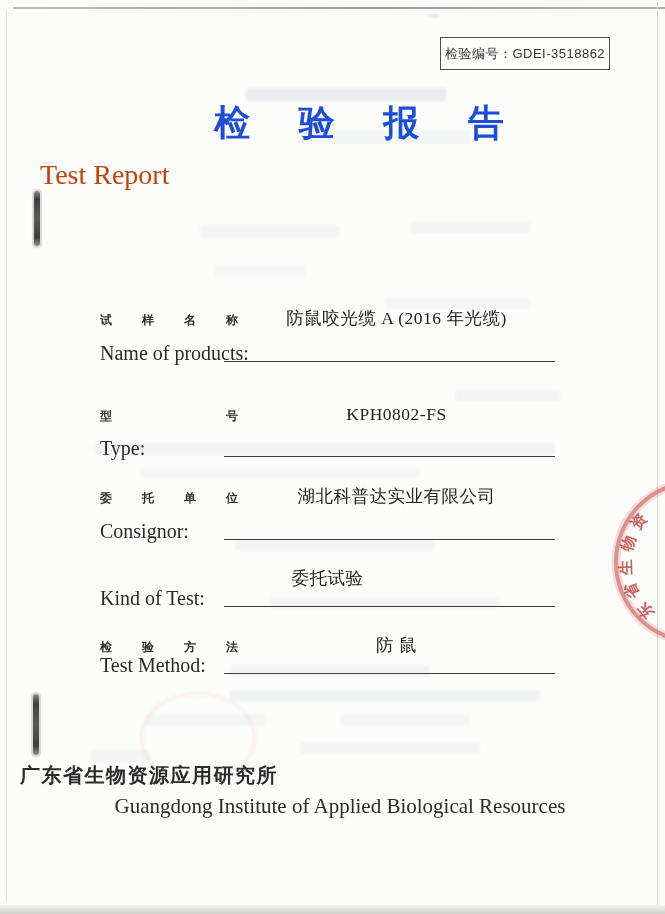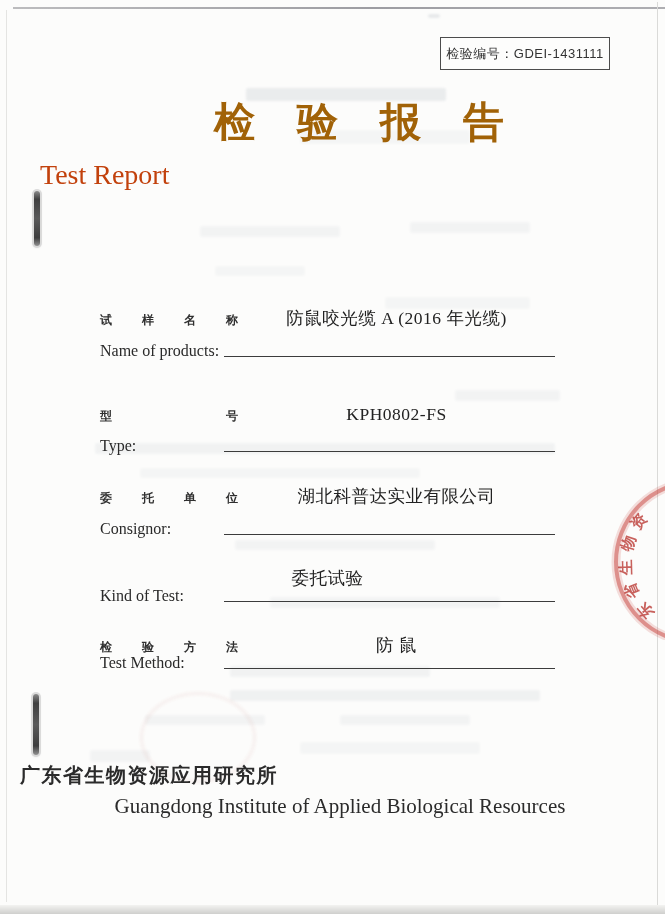--- a/index.html
+++ b/index.html
@@ -23,22 +23,22 @@
                   border:3px solid rgba(190,95,90,.10); opacity:.8; filter:blur(1.5px); }
 
   .report-no-box {
     position:absolute; left:440px; top:37px; width:168px; height:31px;
     border:1px solid #4c4c4c; display:flex; align-items:center; justify-content:center;
     font-size:13px; letter-spacing:.5px; color:#333; background:rgba(255,255,255,.4);
   }
 
   .title-cn {
     position:absolute; left:214px; top:101px; width:290px;
-    font-family:Liberation Mono, monospace; font-size:41px; font-weight:600;
-    color:#a16207; line-height:1.2;
+    font-family:Liberation Sans, sans-serif; font-size:36px; font-weight:600;
+    color:#1d4ed8; line-height:1.2;
     text-align:justify; text-align-last:justify;
   }
   .title-en {
     position:absolute; left:40px; top:159px; width:620px; 
     font-family:"Liberation Serif", serif; font-size:28px; color:#c2410c;
   }
 
   
   .staple { position:absolute; width:6px; border-radius:3px;
     background:linear-gradient(to bottom,#8a8a8a,#404040 15%,#5a5a5a 50%,#3e3e3e 85%,#909090);
@@ -47,21 +47,21 @@
   .staple-2 { left:33px; top:694px; height:61px; }
 
   
   .field { position:absolute; left:100px; width:455px; }
   .cn-row { display:flex; align-items:baseline; margin-bottom:12px; }
   .field.tight .cn-row { margin-bottom:-3px; }
   .label-cn { width:138px; flex-shrink:0; font-size:12px; font-weight:600; color:#2f2f2f;
               text-align:justify; text-align-last:justify; }
   .value { flex:1; text-align:center; font-size:17.5px; font-weight:500;
            font-family:"Liberation Serif", serif; color:#222; letter-spacing:.5px;margin-top:10px; }
-  .en-row { display:flex; align-items:flex-end; font-size:16px;
+  .en-row { display:flex; align-items:flex-end; font-size:20px;
             font-family:"Liberation Serif", serif; color:#2a2a2a; }
   .label-en { flex-shrink:0; width:122px; white-space:nowrap; }
   .underline { flex:1; border-bottom:1.3px solid #3c3c3c; margin-bottom:3px; margin-left:2px; }
 
   .f1 { top:296px; } .f2 { top:394px; } .f3 { top:474px; } .f4 { top:556px; } .f5 { top:623px; }
 
   .footer-cn { position:absolute; left:20px; top:762px; width:640px; text-align:left;
                font-size:20px; font-weight:700; letter-spacing:1.5px; color:#2b2b2b; }
   .footer-en { position:absolute; left:20px; top:794px; width:640px; text-align:center;
                font-family:"Liberation Serif", serif; font-size:21px; color:#2b2b2b; }
@@ -95,21 +95,21 @@
   <div class="ghost" style="left:270px;top:597px;width:230px;height:11px;opacity:.05"></div>
   <div class="ghost" style="left:230px;top:666px;width:200px;height:11px;opacity:.06"></div>
   <div class="ghost" style="left:230px;top:690px;width:310px;height:11px;opacity:.07"></div>
   <div class="ghost" style="left:145px;top:715px;width:120px;height:10px;opacity:.05"></div>
   <div class="ghost" style="left:340px;top:715px;width:130px;height:10px;opacity:.05"></div>
   <div class="ghost" style="left:90px;top:750px;width:60px;height:12px;opacity:.05"></div>
   <div class="ghost" style="left:300px;top:742px;width:180px;height:12px;opacity:.04"></div>
   <div class="ghost-circle" style="left:140px;top:692px;width:110px;height:85px"></div>
 
   <div class="report-no-box">
-    <span>检验编号：GDEI-1431111</span>
+    <span>检验编号：GDEI-3518862</span>
   </div>
 
   <div class="title-cn">检验报告</div>
   <div class="title-en">Test Report</div>
 
   <div class="staple staple-1"></div>
   <div class="staple staple-2"></div>
 
   <div class="field f1">
     <div class="cn-row">

